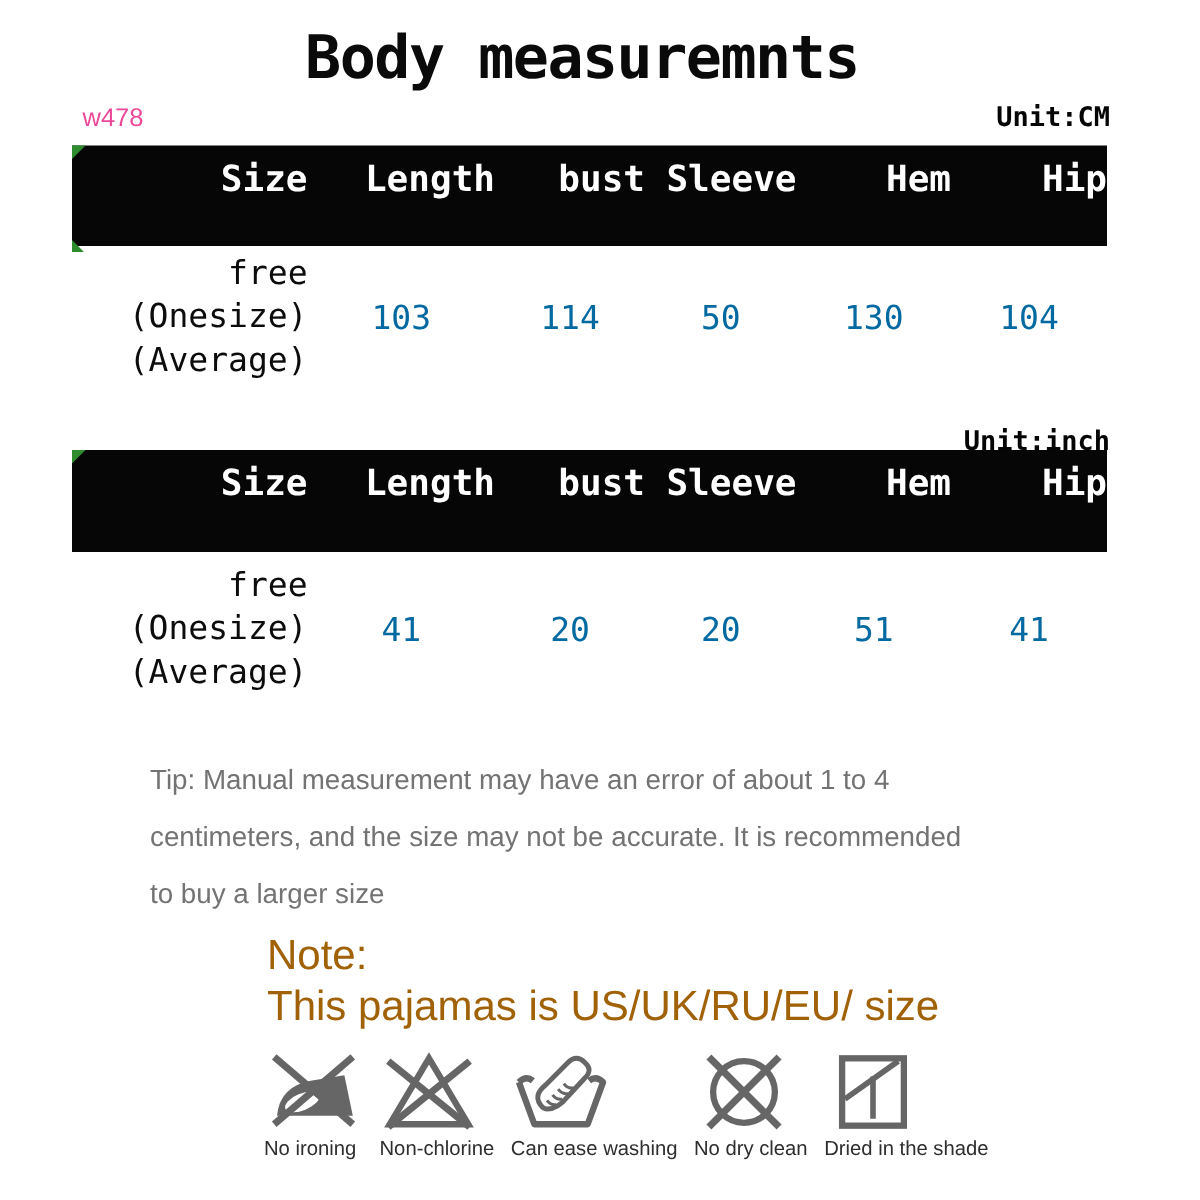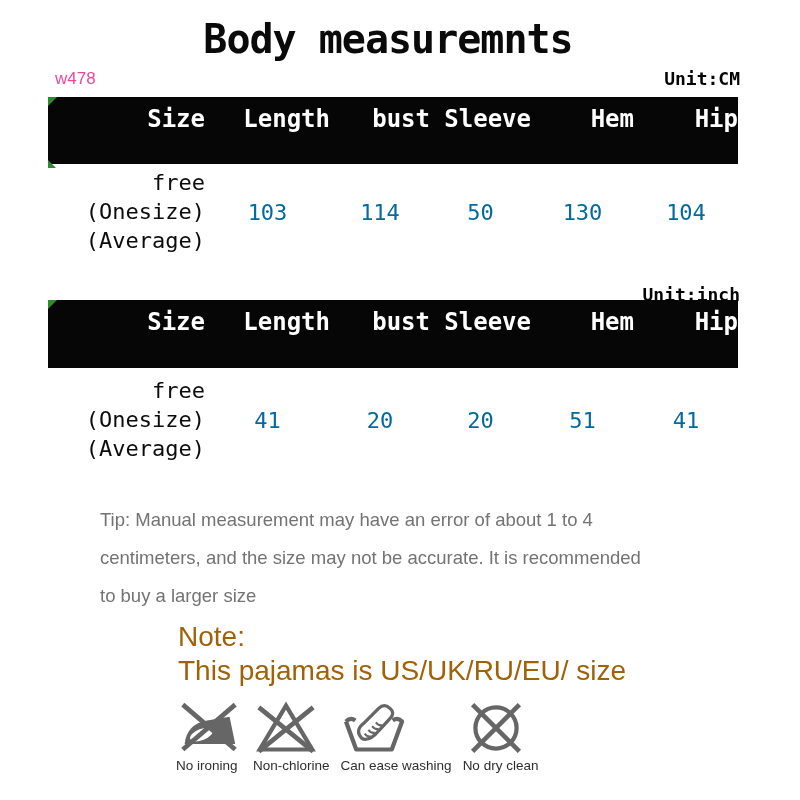--- a/index.html
+++ b/index.html
@@ -186,15 +186,25 @@
       <span>
         <svg width="66" height="58" viewBox="0 0 70 62">
           <circle cx="35" cy="31" r="22" fill="none" stroke="#666666" stroke-width="4.5"></circle>
           <line x1="10" y1="6" x2="60" y2="56" stroke="#666666" stroke-width="5"></line>
           <line x1="60" y1="6" x2="10" y2="56" stroke="#666666" stroke-width="5"></line>
         </svg>
       </span>
       <div class="care-label">No dry clean</div>
     </div>
 
+    <div class="care-item">
+      <span>
+        <svg width="66" height="58" viewBox="0 0 70 62">
+          <rect x="13" y="7" width="44" height="48" fill="none" stroke="#666666" stroke-width="4.5"></rect>
+          <line x1="53" y1="9" x2="15" y2="36" stroke="#666666" stroke-width="4"></line>
+          <line x1="35" y1="20" x2="35" y2="50" stroke="#666666" stroke-width="4"></line>
+        </svg>
+      </span>
+      <div class="care-label">Dried in the shade</div>
+    </div>
 
   </div>
 </div>
 
 </body></html>

